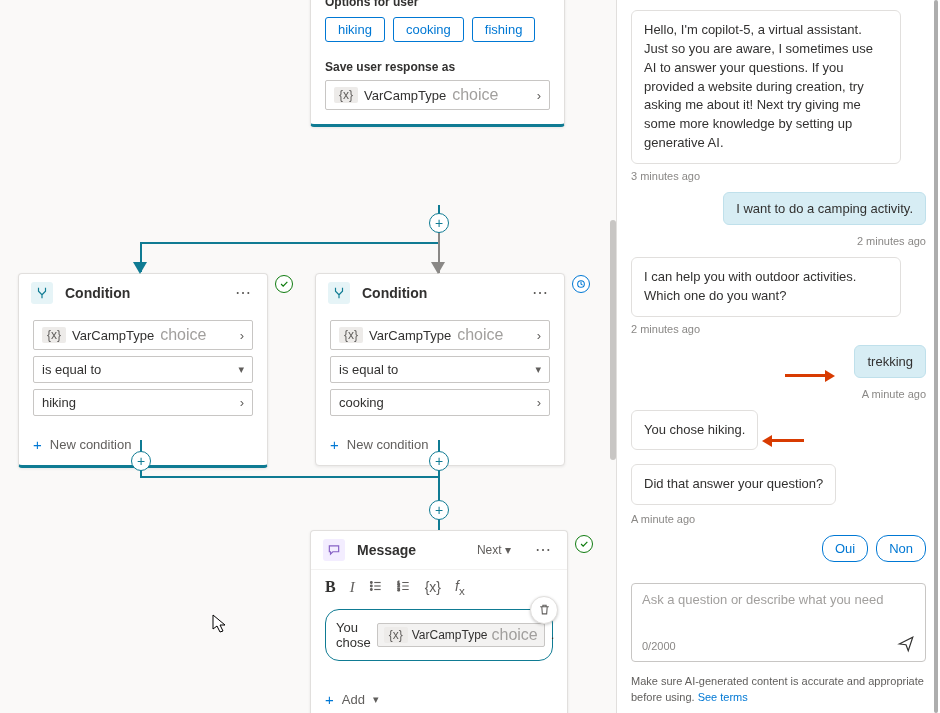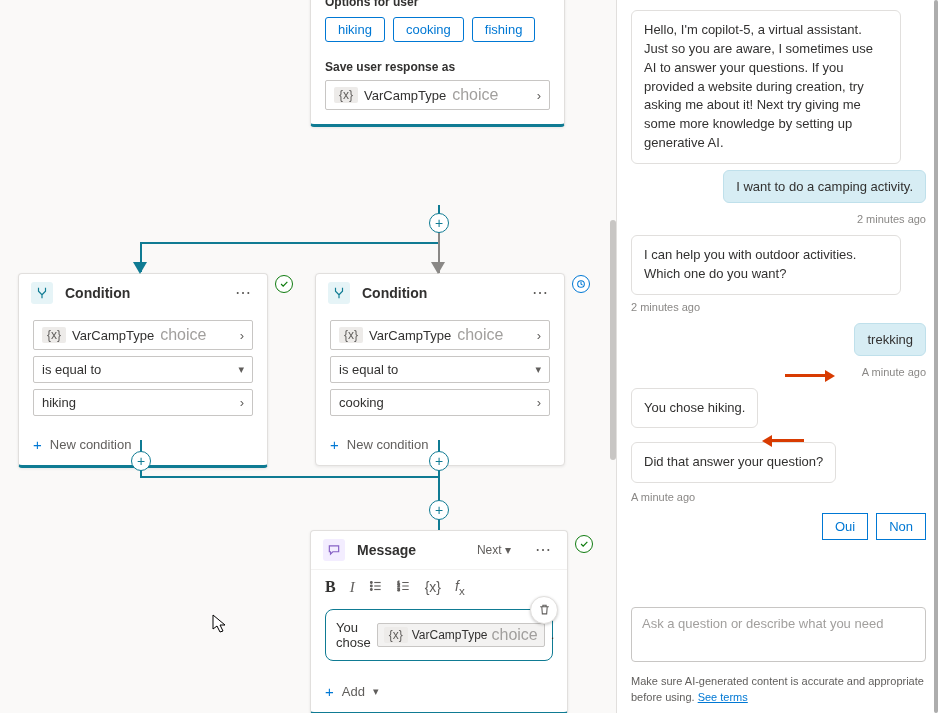--- a/index.html
+++ b/index.html
@@ -37,47 +37,47 @@
 .plus-blue { color: #0078d4; font-size: 15px; font-weight: 400; }
 
 .badge-outer { position: absolute; width: 18px; height: 18px; border-radius: 50%; display: flex; align-items: center; justify-content: center; }
 .badge-green { border: 1.5px solid #107c10; color: #107c10; background: #fff; }
 .badge-blue { border: 1.5px solid #0078d4; color: #0078d4; background: #fff; }
 
 .msg-toolbar { display: flex; align-items: center; gap: 14px; padding: 8px 14px; border-top: 1px solid #f3f2f1; font-size: 14px; color: #605e5c; }
 .msg-toolbar span { cursor: pointer; }
 .msg-toolbar .bold { font-weight: 700; color: #323130; font-family: "Times New Roman", serif; font-size: 16px; }
 .msg-toolbar .ital { font-style: italic; font-family: "Times New Roman", serif; font-size: 15px; }
-.msg-body { margin: 4px 14px 16px; border: 1.5px solid #0f7b93; border-radius: 8px; padding: 10px 10px; display: flex; align-items: center; gap: 6px; font-size: 13px; position: relative; }
+.msg-body { margin: 4px 14px 24px; border: 1.5px solid #0f7b93; border-radius: 14px; padding: 10px 10px; display: flex; align-items: center; gap: 6px; font-size: 13px; position: relative; }
 .msg-prefix { color: #323130; }
 .var-inline { display: inline-flex; align-items: center; gap: 4px; background: #f3f2f1; border: 1px solid #c8c6c4; border-radius: 2px; padding: 2px 6px; font-size: 12px; }
 .trash-btn { position: absolute; right: -6px; top: -14px; width: 28px; height: 28px; border-radius: 50%; background: #fff; border: 1px solid #e1dfdd; box-shadow: 0 1px 3px rgba(0,0,0,0.2); display: flex; align-items: center; justify-content: center; cursor: pointer; color: #605e5c; }
 .add-row { display: flex; align-items: center; gap: 8px; padding: 6px 14px 12px; color: #605e5c; cursor: pointer; font-size: 13px; }
 
 
 .conn-plus { position: absolute; width: 20px; height: 20px; border-radius: 50%; background: #fff; border: 1px solid #0f7b93; color: #0f7b93; display: flex; align-items: center; justify-content: center; font-size: 14px; cursor: pointer; z-index: 5; }
 .line { position: absolute; background: #0f7b93; z-index: 1; }
 .line-gray { background: #8a8886; }
 
 
 .chat-scroll { flex: 1; overflow-y: auto; padding: 10px 14px 4px; }
 .bot-bubble { background: #fff; border: 1px solid #e1dfdd; border-radius: 6px; padding: 10px 12px; font-size: 13px; line-height: 1.45; margin-bottom: 6px; max-width: 270px; }
 .user-bubble { background: #d7edf4; border: 1px solid #bfe0eb; border-radius: 6px; padding: 8px 12px; font-size: 13px; margin-left: auto; margin-bottom: 6px; display: inline-block; }
 .user-row { display: flex; justify-content: flex-end; margin-bottom: 4px; }
 .ts { font-size: 11px; color: #8a8886; margin: 2px 0 10px; }
 .ts-right { text-align: right; }
 .qr-row { display: flex; justify-content: flex-end; gap: 8px; margin: 6px 0 12px; }
-.qr-btn { border: 1px solid #0078d4; color: #0078d4; background: #fff; padding: 5px 12px; border-radius: 0; font-size: 13px; cursor: pointer; }
+.qr-btn { border: 1px solid #0078d4; color: #0078d4; background: #fff; padding: 5px 12px; border-radius: 12px; font-size: 13px; cursor: pointer; }
 .chat-input { margin: 6px 14px; border: 1px solid #c8c6c4; border-radius: 4px; padding: 8px 10px 4px; }
 .chat-input textarea { width: 100%; border: none; outline: none; resize: none; font-family: inherit; font-size: 13px; color: #323130; height: 38px; }
 .chat-input textarea::placeholder { color: #a19f9d; }
 .chat-bottom { display: flex; justify-content: space-between; align-items: center; font-size: 11px; color: #8a8886; margin-top: 2px; }
 .send-btn { background: none; border: none; cursor: pointer; color: #323130; font-size: 16px; }
 .disclaimer { font-size: 11px; color: #605e5c; padding: 6px 14px 8px; line-height: 1.4; }
-.disclaimer a { color: #0078d4; text-decoration: underline; cursor: pointer; }
+.disclaimer a { color: #0078d4; cursor: pointer; }
 
 
 .red-arrow { position: absolute; z-index: 20; }
 .red-line { position: absolute; height: 3px; background: #d83b01; }
 .red-head { position: absolute; width: 0; height: 0; border-top: 6px solid transparent; border-bottom: 6px solid transparent; border-left: 10px solid #d83b01; }
 
 
 .cursor { position: absolute; width: 16px; height: 20px; z-index: 30; }
 
 
@@ -263,20 +263,21 @@
   <div class="cursor" style="left:212px; top:614px;">
     <svg width="16" height="20" viewBox="0 0 16 20">
         <path d="M1 1 L1 15 L5 12 L8 18 L11 17 L8 11 L13 11 Z" fill="#fff" stroke="#000" stroke-width="1"></path>
       </svg>
   </div>
 </div>
 
 <div class="chat-panel">
   <div class="chat-scroll">
     <div class="bot-bubble">Hello, I'm copilot-5, a virtual assistant. Just so you are aware, I sometimes use AI to answer your questions. If you provided a website during creation, try asking me about it! Next try giving me some more knowledge by setting up generative AI.</div>
+    <div class="ts">3 minutes ago</div>
 
     <div class="user-row">
         <div class="user-bubble">I want to do a camping activity.</div>
       </div>
     <div class="ts ts-right">2 minutes ago</div>
 
     <div class="bot-bubble">I can help you with outdoor activities. Which one do you want?</div>
     <div class="ts">2 minutes ago</div>
 
     <div class="user-row" style="position:relative;">
@@ -292,20 +293,28 @@
     <div class="ts">A minute ago</div>
 
     <div class="qr-row">
       <button class="qr-btn">Oui</button>
       <button class="qr-btn">Non</button>
     </div>
   </div>
 
   <div class="chat-input">
     <textarea placeholder="Ask a question or describe what you need" style=""></textarea>
+    <div class="chat-bottom">
+      <span>0/2000</span>
+      <button class="send-btn">
+        <svg width="18" height="18" viewBox="0 0 24 24" fill="none" stroke="currentColor" stroke-width="1.6">
+            <path d="M3 12 L21 3 L15 21 L12 13 Z"></path>
+          </svg>
+      </button>
+    </div>
   </div>
   <div class="disclaimer">
     <span>Make sure AI-generated content is accurate and appropriate before using. </span><a>See terms</a>
   </div>
 </div>
 
 <div class="red-arrow" style="left:785px; top:374px;">
   <div class="red-line" style="left:0; top:0; width:40px;"></div>
   <div class="red-head" style="left:40px; top:-4px;"></div>
 </div>

